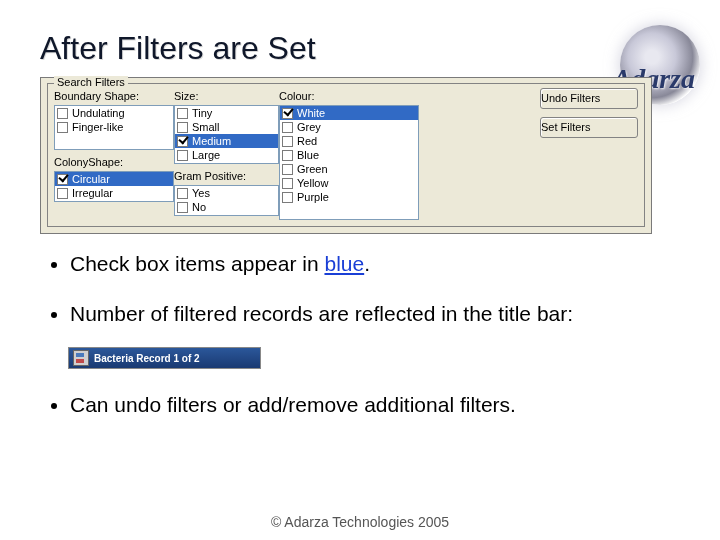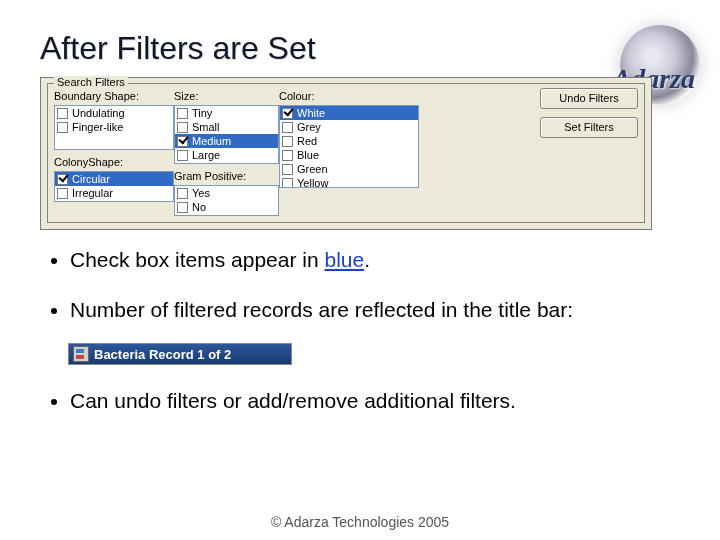--- a/index.html
+++ b/index.html
@@ -127,21 +127,21 @@
     transform: rotate(-50deg);
   }
   .btn {
     background: #ece9d8;
     border: 1px solid #838383;
     border-radius: 3px;
     font-size: 11px;
     font-family: Tahoma, sans-serif;
     width: 98px;
     height: 21px;
-    text-align: center;
+    text-align: left;
     line-height: 19px;
     box-shadow: inset 1px 1px 0 #fff;
     cursor: pointer;
   }
   .btn-col {
     margin-left: auto;
     display: flex;
     flex-direction: column;
     justify-content: flex-end;
     gap: 8px;
@@ -158,21 +158,21 @@
   .blueword {
     color: #1a3fd6;
     text-decoration: underline;
   }
   .titlebar-img {
     display: inline-flex;
     align-items: center;
     background: linear-gradient(#2b579a, #1a3a72);
     color: #fff;
     font-family: Tahoma, sans-serif;
-    font-size: 13px;
+    font-size: 10px;
     font-weight: bold;
     border: 1px solid #888;
     height: 22px;
     padding: 0 60px 0 4px;
     margin-left: 28px;
     margin-top: -12px;
     margin-bottom: 14px;
   }
   .titlebar-icon {
     width: 16px;
@@ -276,21 +276,21 @@
               </div>
               <div class="lb-row">
                 <span class="cb"></span>
                 <span>No</span>
               </div>
             </div>
         </div>
 
         <div class="col" style="width:140px">
           <div class="col-label">Colour:</div>
-          <div class="listbox" id="lb-colour" style="height:83px">
+          <div class="listbox" id="lb-colour" style="height:115px">
               <div class="lb-row sel">
                 <span class="cb checked"></span>
                 <span>White</span>
               </div>
               <div class="lb-row">
                 <span class="cb"></span>
                 <span>Grey</span>
               </div>
               <div class="lb-row">
                 <span class="cb"></span>

